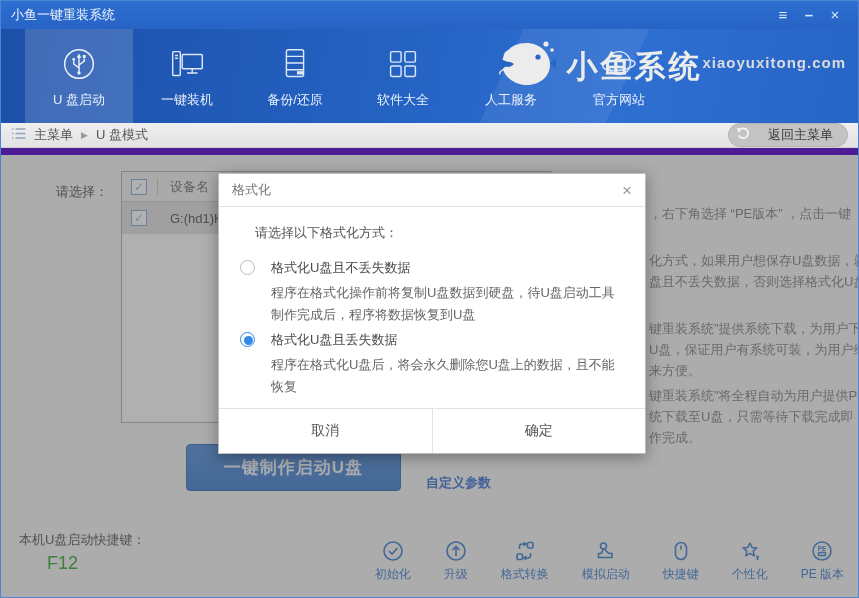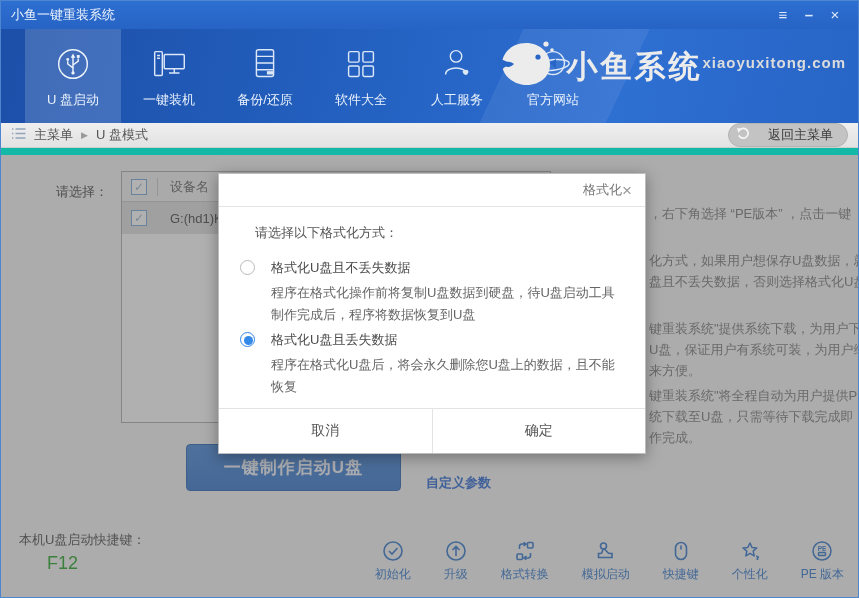--- a/index.html
+++ b/index.html
@@ -1,20 +1,20 @@
 <!DOCTYPE html>
 <html><head>
 <meta charset="utf-8">
 <style>
   html,body{margin:0;padding:0;background:#ffffff;}
   *{box-sizing:border-box;}
   .window{
     position:relative;width:859px;height:598px;overflow:hidden;
     font-family:"Liberation Sans","DejaVu Sans",sans-serif;
-    border:1px solid #4d86cf;background:#14b8a6;padding-left:30px;
+    border:1px solid #4d86cf;background:#4c1d95;padding-left:30px;
   }
   
   .titlebar{
     position:absolute;left:0;top:0;right:0;height:28px;
     background:linear-gradient(180deg,#2e6fd2,#2663c4);
     display:flex;align-items:center;color:#eef4fd;font-size:13px;
     padding:0 10px;z-index:20;
   }
   .titlebar .title{flex:1;}
   .win-ctrl{width:26px;text-align:center;color:#dce9fb;font-size:15px;cursor:default;line-height:28px;}
@@ -25,21 +25,21 @@
     background:linear-gradient(100deg,#1c4fa8 0%,#2462c2 45%,#2e6fd2 72%,#2765c6 100%);
     display:flex;align-items:stretch;z-index:20;
   }
   .nav:before{
     content:"";position:absolute;inset:0;
     background:linear-gradient(115deg,transparent 58%,rgba(255,255,255,.07) 58%,rgba(255,255,255,.07) 72%,transparent 72%);
     pointer-events:none;
   }
   .nav-items{display:flex;margin-left:24px;}
   .nav-tile{
-    width:96px;display:flex;flex-direction:column;align-items:center;justify-content:center;
+    width:108px;display:flex;flex-direction:column;align-items:center;justify-content:center;
     color:#e8f0fb;font-size:13px;cursor:pointer;gap:6px;position:relative;z-index:2;
   }
   .nav-tile.active{background:rgba(255,255,255,.16);}
   .nav-tile svg{display:block;}
   .logo{
     position:absolute;right:12px;top:6px;display:flex;align-items:center;gap:10px;z-index:2;
   }
   .logo-text{display:flex;flex-direction:row;line-height:1;}
   .logo-brand{font-size:31px;font-weight:bold;color:#ececec;letter-spacing:3px;}
   .logo-domain{font-size:15px;font-weight:bold;color:#dcdcdc;letter-spacing:1px;margin-top:4px;}
@@ -87,21 +87,21 @@
   .tool{display:flex;flex-direction:column;align-items:center;gap:3px;color:#3578cc;font-size:12px;cursor:pointer;white-space:nowrap;}
   .tool svg{display:block;}
   
   .dim{position:absolute;left:0;top:154px;right:0;bottom:0;background:rgba(85,85,85,0.45);z-index:30;}
   
   .dialog{
     position:absolute;left:217px;top:172px;width:428px;height:281px;background:#ffffff;
     border:1px solid #bdbdbd;box-shadow:0 3px 14px rgba(0,0,0,0.35);z-index:40;font-size:13px;
   }
   .dlg-head{height:33px;border-bottom:1px solid #e3e3e3;display:flex;align-items:center;padding:0 13px;color:#777;}
-  .dlg-title{flex:1;text-align:right;}
+  .dlg-title{flex:1;}
   .dlg-close{color:#9a9a9a;font-size:17px;cursor:pointer;line-height:1;}
   .dlg-prompt{position:absolute;left:36px;top:50px;color:#555;}
   .dlg-option{position:absolute;left:21px;width:386px;padding-left:31px;cursor:pointer;}
   .dlg-option.o1{top:86px;}
   .dlg-option.o2{top:158px;}
   .radio{
     position:absolute;left:0;top:0;width:15px;height:15px;border-radius:50%;
     border:1px solid #bbbbbb;background:#fff;
   }
   .dlg-option.sel .radio{border-color:#3388e8;}

